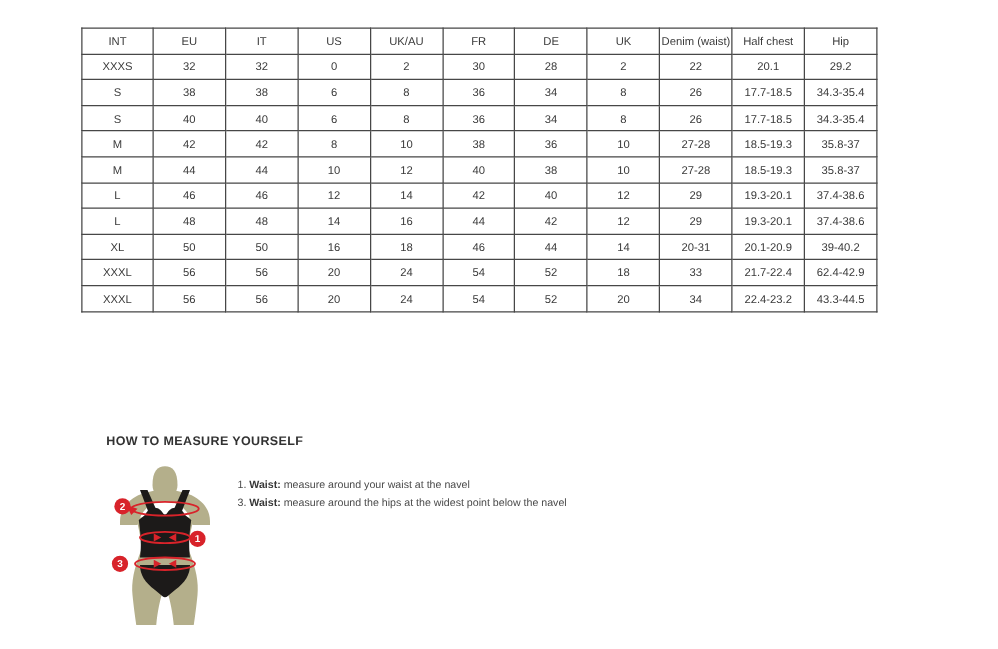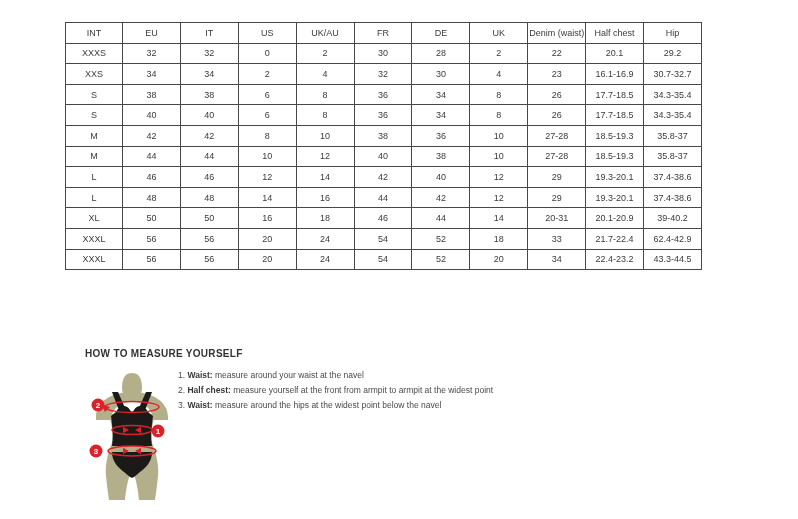--- a/index.html
+++ b/index.html
@@ -46,21 +46,21 @@
     letter-spacing: 0.3px;
     color: #323232;
     padding-left: 20px;
   }
   .figure {
     position: absolute; left: 20px; top: 24px;
     width: 100px; height: 132px;
   }
   .steps {
     position: absolute; left: 113px; top: 23px;
-    margin: 0; padding: 0;
+    margin: 12px; padding: 0;
     list-style: none;
     font-size: 8.5px;
     color: #4a4a4a;
   }
   .steps li { margin: 0 0 6px 0; line-height: 9px; }
   .steps b { color: #383838; }
 </style>
 </head>
 <body>
 
@@ -101,33 +101,20 @@
         <td>0</td>
         <td>2</td>
         <td>30</td>
         <td>28</td>
         <td>2</td>
         <td>22</td>
         <td>20.1</td>
         <td>29.2</td>
       </tr>
       <tr>
-        <td>XXS</td>
-        <td>34</td>
-        <td>34</td>
-        <td>2</td>
-        <td>4</td>
-        <td>32</td>
-        <td>30</td>
-        <td>4</td>
-        <td>23</td>
-        <td>16.1-16.9</td>
-        <td>30.7-32.7</td>
-      </tr>
-      <tr>
         <td>S</td>
         <td>38</td>
         <td>38</td>
         <td>6</td>
         <td>8</td>
         <td>36</td>
         <td>34</td>
         <td>8</td>
         <td>26</td>
         <td>17.7-18.5</td>
@@ -279,16 +266,15 @@
         <circle cx="73" cy="59" r="6.5" fill="var(--accent)"></circle>
         <text x="73" y="61.8" fill="#ffffff">1</text>
         <circle cx="11" cy="79" r="6.5" fill="var(--accent)"></circle>
         <text x="11" y="81.8" fill="#ffffff">3</text>
       </g>
     </svg>
   </div>
 
   <ol class="steps" id="steps">
       <li><span>1. </span><b>Waist:</b><span> measure around your waist at the navel</span></li>
-      <li><span>2. </span><b>Half chest:</b><span> measure yourself at the front from armpit to armpit at the widest point</span></li>
       <li><span>3. </span><b>Waist:</b><span> measure around the hips at the widest point below the navel</span></li>
     </ol>
 </section>
 
 </body></html>

